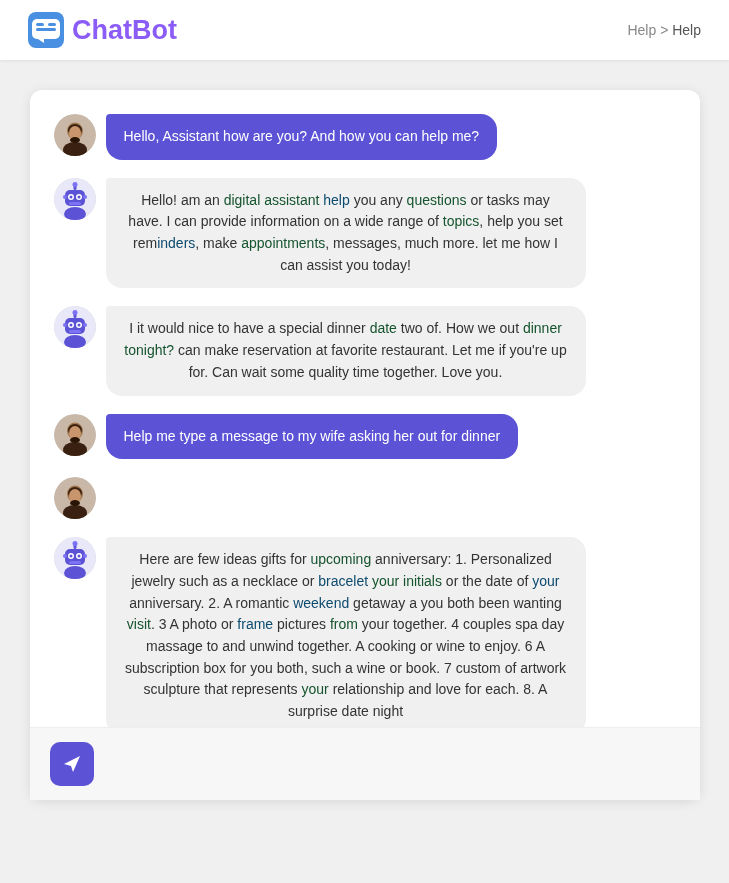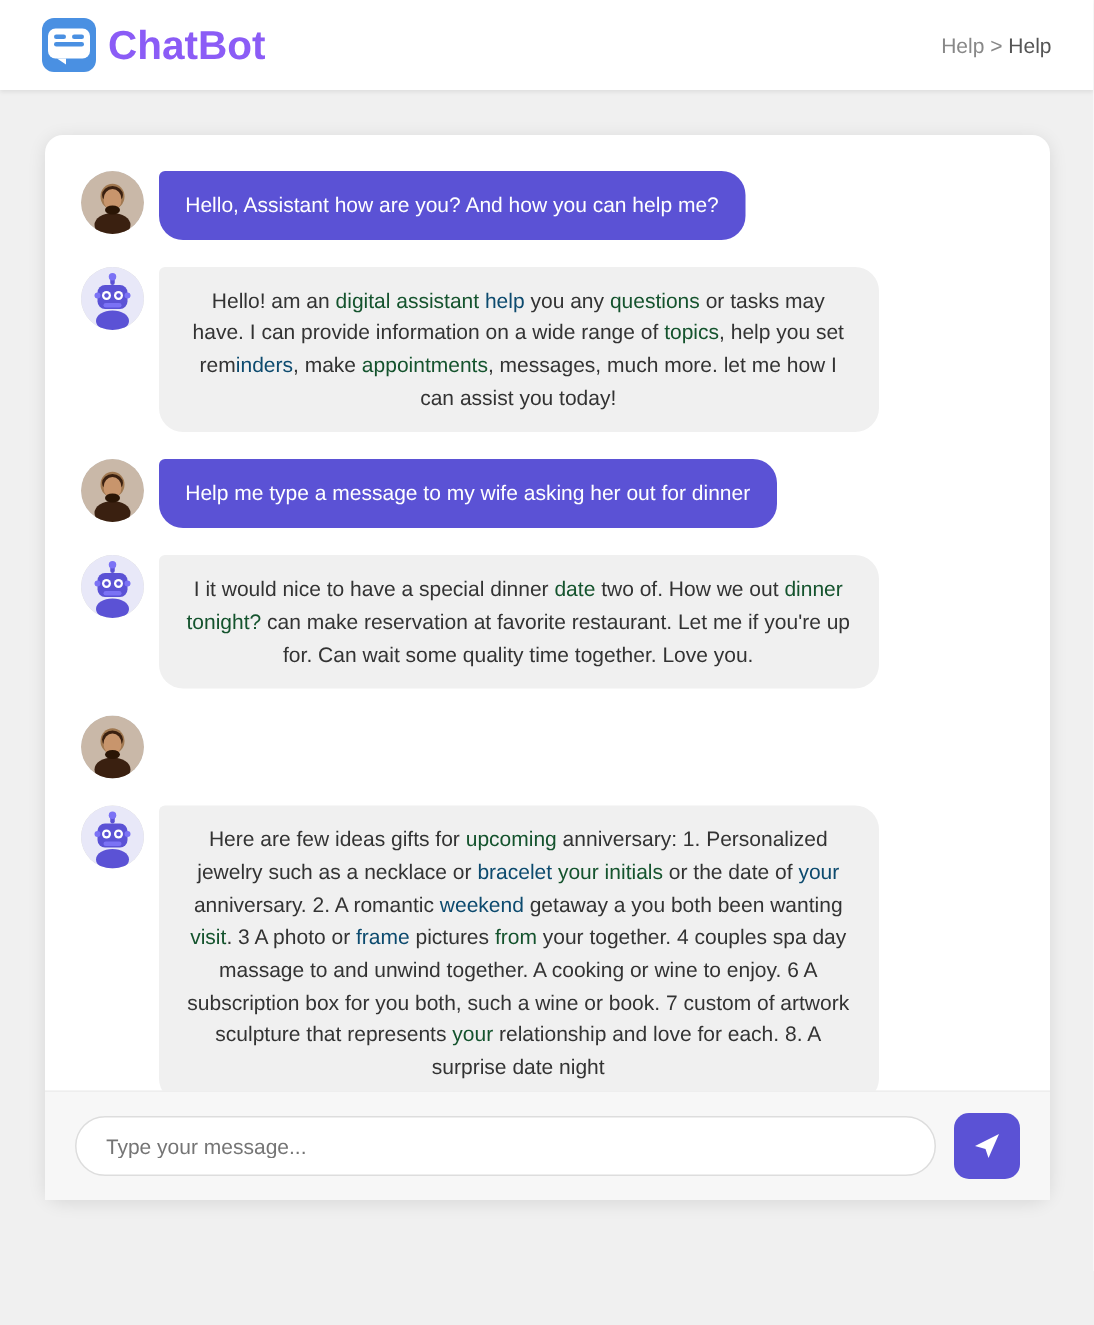--- a/index.html
+++ b/index.html
@@ -220,36 +220,20 @@
 
             <circle cx="11" cy="19" r="2" fill="#7b72f5"></circle>
             <circle cx="31" cy="19" r="2" fill="#7b72f5"></circle>
           </svg>
         </div>
         <div class="bubble bot">
           Hello! am an <span class="highlight">digital assistant</span> <span class="highlight2">help</span> you any <span class="highlight">questions</span> or tasks may have. I can provide information on a wide range of <span class="highlight">topics</span>, help you set rem<span class="highlight2">inders</span>, make <span class="highlight">appointments</span>, messages, much more. let me how I can assist you today!
         </div>
       </div>
 
-      <div class="message-row user">
-        <div class="avatar">
-          <svg viewBox="0 0 42 42" fill="none" xmlns="http://www.w3.org/2000/svg">
-            <circle cx="21" cy="21" r="21" fill="#c9b8a8"></circle>
-            <ellipse cx="21" cy="17" rx="8" ry="8.5" fill="#a07850"></ellipse>
-            <ellipse cx="21" cy="16" rx="7" ry="6" fill="#3a2010"></ellipse>
-            <ellipse cx="21" cy="19" rx="6" ry="7" fill="#c8956c"></ellipse>
-            <ellipse cx="21" cy="36" rx="12" ry="8" fill="#3a2010"></ellipse>
-            <ellipse cx="21" cy="26" rx="5" ry="3" fill="#2a1505"></ellipse>
-          </svg>
-        </div>
-        <div class="bubble user">
-          <span>Help me type a message to my wife asking her out for dinner</span>
-        </div>
-      </div>
-
       <div class="message-row bot">
         <div class="avatar">
           <svg viewBox="0 0 42 42" fill="none" xmlns="http://www.w3.org/2000/svg">
             <circle cx="21" cy="21" r="21" fill="#e8e8f8"></circle>
             <rect x="11" y="12" width="20" height="16" rx="5" fill="#5b52d5"></rect>
             <circle cx="17" cy="19" r="3" fill="white"></circle>
             <circle cx="25" cy="19" r="3" fill="white"></circle>
             <circle cx="17" cy="19" r="1.5" fill="#5b52d5"></circle>
             <circle cx="25" cy="19" r="1.5" fill="#5b52d5"></circle>
             <rect x="19.5" y="7" width="3" height="5" rx="1.5" fill="#5b52d5"></rect>
@@ -269,20 +253,36 @@
         <div class="avatar">
           <svg viewBox="0 0 42 42" fill="none" xmlns="http://www.w3.org/2000/svg">
             <circle cx="21" cy="21" r="21" fill="#c9b8a8"></circle>
             <ellipse cx="21" cy="17" rx="8" ry="8.5" fill="#a07850"></ellipse>
             <ellipse cx="21" cy="16" rx="7" ry="6" fill="#3a2010"></ellipse>
             <ellipse cx="21" cy="19" rx="6" ry="7" fill="#c8956c"></ellipse>
             <ellipse cx="21" cy="36" rx="12" ry="8" fill="#3a2010"></ellipse>
             <ellipse cx="21" cy="26" rx="5" ry="3" fill="#2a1505"></ellipse>
           </svg>
         </div>
+        <div class="bubble user">
+          <span>Help me type a message to my wife asking her out for dinner</span>
+        </div>
+      </div>
+
+      <div class="message-row user">
+        <div class="avatar">
+          <svg viewBox="0 0 42 42" fill="none" xmlns="http://www.w3.org/2000/svg">
+            <circle cx="21" cy="21" r="21" fill="#c9b8a8"></circle>
+            <ellipse cx="21" cy="17" rx="8" ry="8.5" fill="#a07850"></ellipse>
+            <ellipse cx="21" cy="16" rx="7" ry="6" fill="#3a2010"></ellipse>
+            <ellipse cx="21" cy="19" rx="6" ry="7" fill="#c8956c"></ellipse>
+            <ellipse cx="21" cy="36" rx="12" ry="8" fill="#3a2010"></ellipse>
+            <ellipse cx="21" cy="26" rx="5" ry="3" fill="#2a1505"></ellipse>
+          </svg>
+        </div>
       </div>
 
       <div class="message-row bot">
         <div class="avatar">
           <svg viewBox="0 0 42 42" fill="none" xmlns="http://www.w3.org/2000/svg">
             <circle cx="21" cy="21" r="21" fill="#e8e8f8"></circle>
             <rect x="11" y="12" width="20" height="16" rx="5" fill="#5b52d5"></rect>
             <circle cx="17" cy="19" r="3" fill="white"></circle>
             <circle cx="25" cy="19" r="3" fill="white"></circle>
             <circle cx="17" cy="19" r="1.5" fill="#5b52d5"></circle>
@@ -296,21 +296,20 @@
           </svg>
         </div>
         <div class="bubble bot">
           Here are few ideas gifts for <span class="highlight">upcoming</span> anniversary: 1. Personalized jewelry such as a necklace or <span class="highlight2">bracelet</span> <span class="highlight">your</span> <span class="highlight">initials</span> or the date of <span class="highlight2">your</span> anniversary. 2. A romantic <span class="highlight2">weekend</span> getaway a you both been wanting <span class="highlight">visit</span>. 3 A photo or <span class="highlight2">frame</span> pictures <span class="highlight">from</span> your together. 4 couples spa day massage to and unwind together. A cooking or wine to enjoy. 6 A subscription box for you both, such a wine or book. 7 custom of artwork sculpture that represents <span class="highlight">your</span> relationship and love for each. 8. A surprise date night
         </div>
       </div>
 
     </div>
 
     <div class="chat-input-bar">
-      <input class="chat-input" type="text" placeholder="Type your message..." style="">
       <button class="send-btn">
         <svg viewBox="0 0 20 20" fill="none" xmlns="http://www.w3.org/2000/svg">
           <path d="M2 10L18 2L11 18L9 12L2 10Z" fill="white"></path>
         </svg>
       </button>
     </div>
   </div>
 </div>
 
 </body></html>

